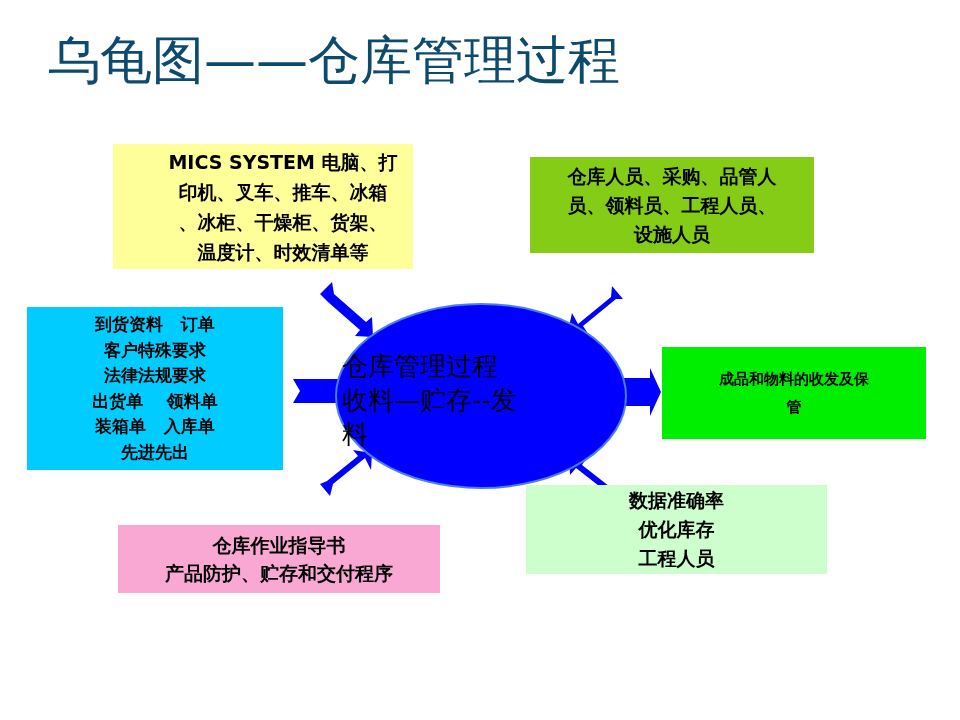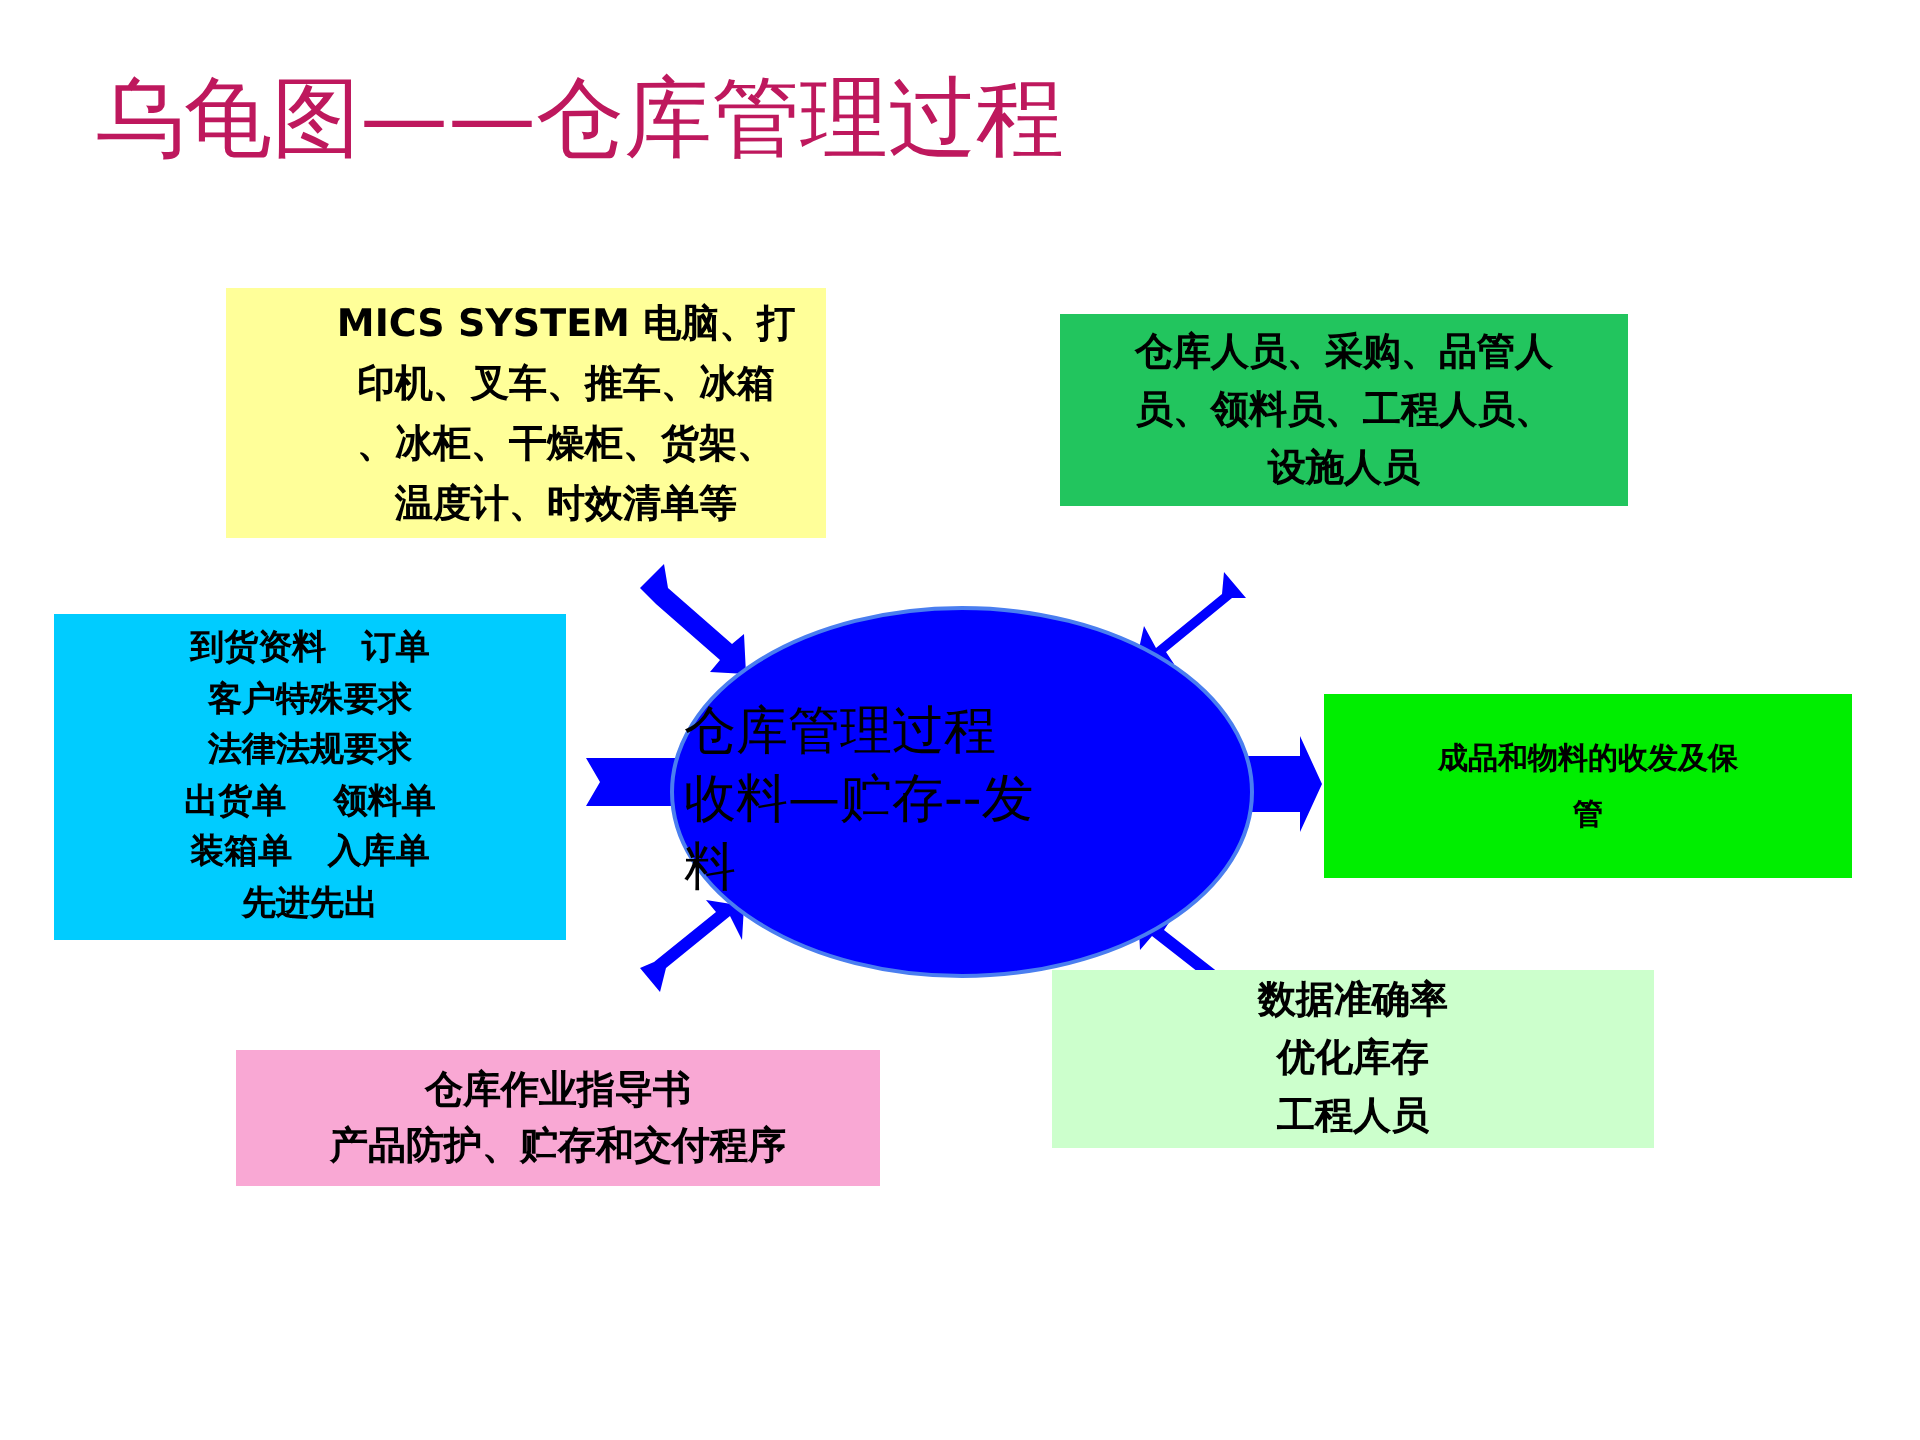--- a/index.html
+++ b/index.html
@@ -11,23 +11,23 @@
       width: 960px;
       height: 720px;
       position: relative;
       overflow: hidden;
       font-family: "DejaVu Sans", "Liberation Sans", sans-serif;
     }
     .title {
       position: absolute;
       left: 48px;
       top: 34px;
-      font-size: 44px;
+      font-size: 52px;
       line-height: 52px;
-      color: #be185d;
+      color: #0c4a6e;
       letter-spacing: 0px;
       white-space: nowrap;
     }
     .box {
       position: absolute;
       box-sizing: border-box;
       display: flex;
       flex-direction: column;
       align-items: center;
       justify-content: center;
@@ -39,21 +39,21 @@
       display: block;
       white-space: pre;
     }
     #box-equipment {
       left: 113px; top: 144px; width: 300px; height: 125px;
       background: #ffff99;
       font-size: 19px; line-height: 30px; padding-left: 40px;
     }
     #box-people {
       left: 530px; top: 157px; width: 284px; height: 96px;
-      background: #22c55e;
+      background: #84cc16;
       font-size: 19px; line-height: 29px;
     }
     #box-inputs {
       left: 27px; top: 307px; width: 256px; height: 163px;
       background: #00ccff;
       font-size: 17px; line-height: 25.5px;
     }
     #box-output {
       left: 662px; top: 347px; width: 264px; height: 92px;
       background: #00ee00;

